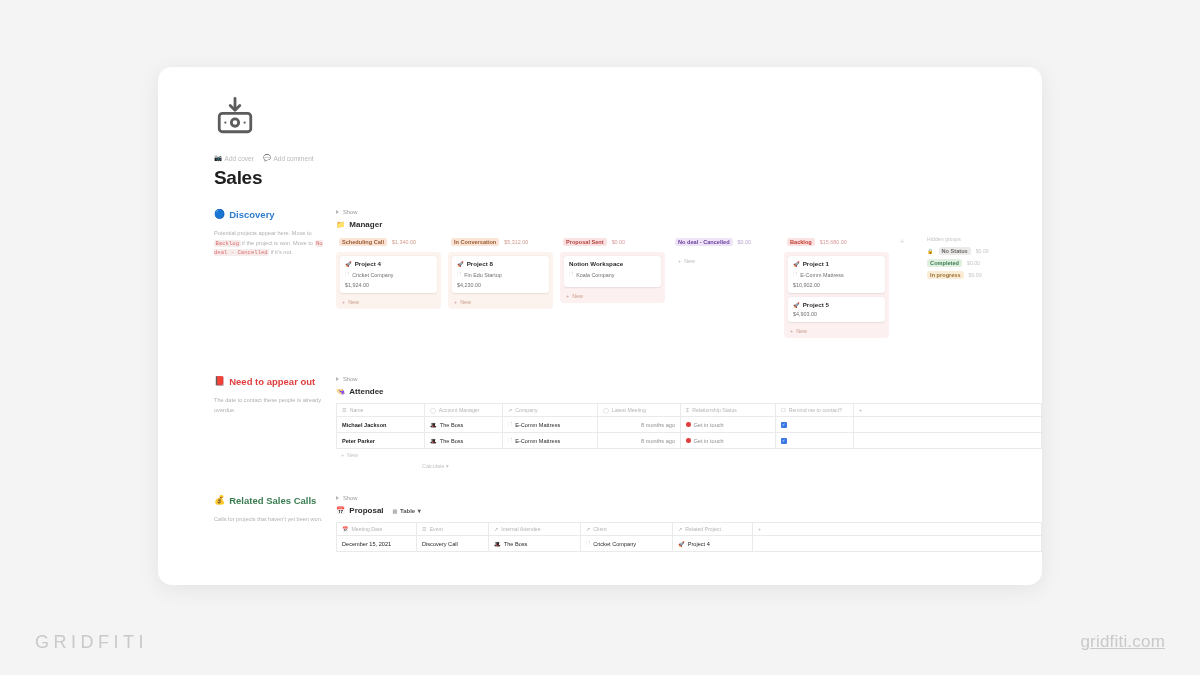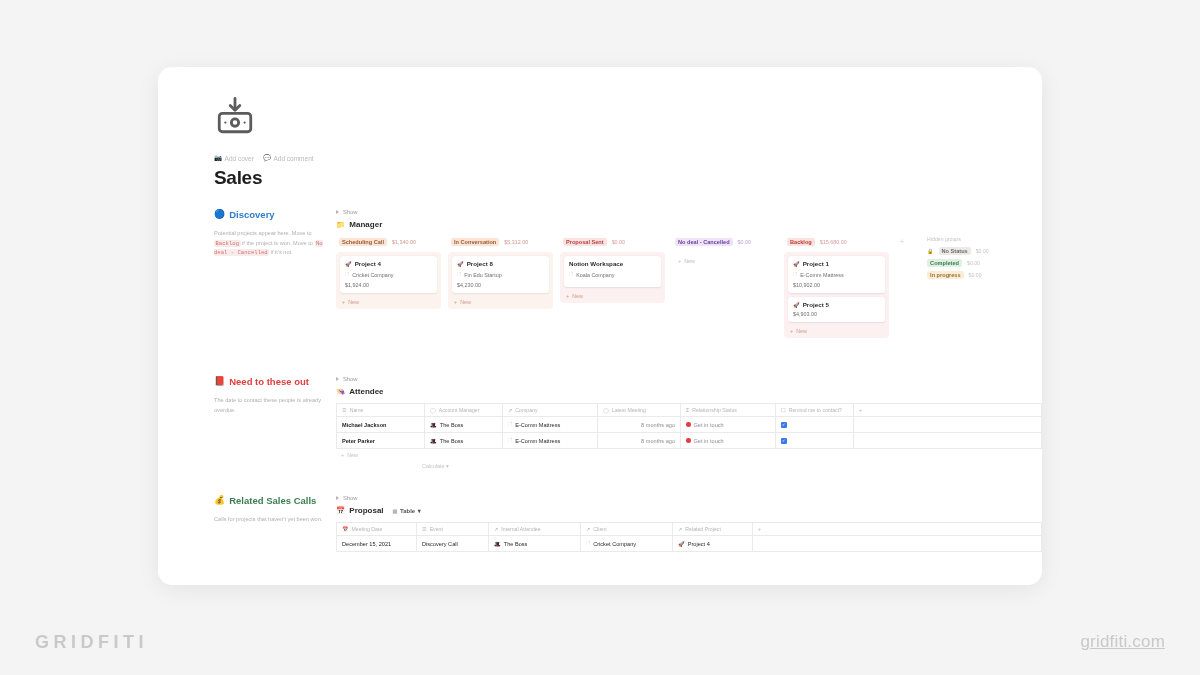--- a/index.html
+++ b/index.html
@@ -14,21 +14,21 @@
   }
 
   
   .brand-left {
     position: absolute;
     left: 35px;
     bottom: 22px;
     font-size: 18px;
     letter-spacing: 4.5px;
     color: #c9c9c9;
-    font-weight: 700;
+    font-weight: 400;
   }
   .brand-right {
     position: absolute;
     right: 35px;
     bottom: 23px;
     font-size: 17px;
     color: #c9c9c9;
     letter-spacing: .2px;
     text-decoration: underline;
   }
@@ -483,21 +483,21 @@
         </div>
 
       </div>
     </div>
   </div>
 
   <div class="section" style="margin-top:38px;">
     <div class="section-left">
       <div class="callout-title t-red">
         <span class="callout-emoji">📕</span>
-        <span>Need to these out</span>
+        <span>Need to appear out</span>
       </div>
       <div class="callout-body">The date to contact these people is already overdue.</div>
     </div>
 
     <div class="section-right">
       <div class="toggle-row">
         <span class="tri"></span>
         <span>Show</span>
       </div>
       <div class="db-title">

